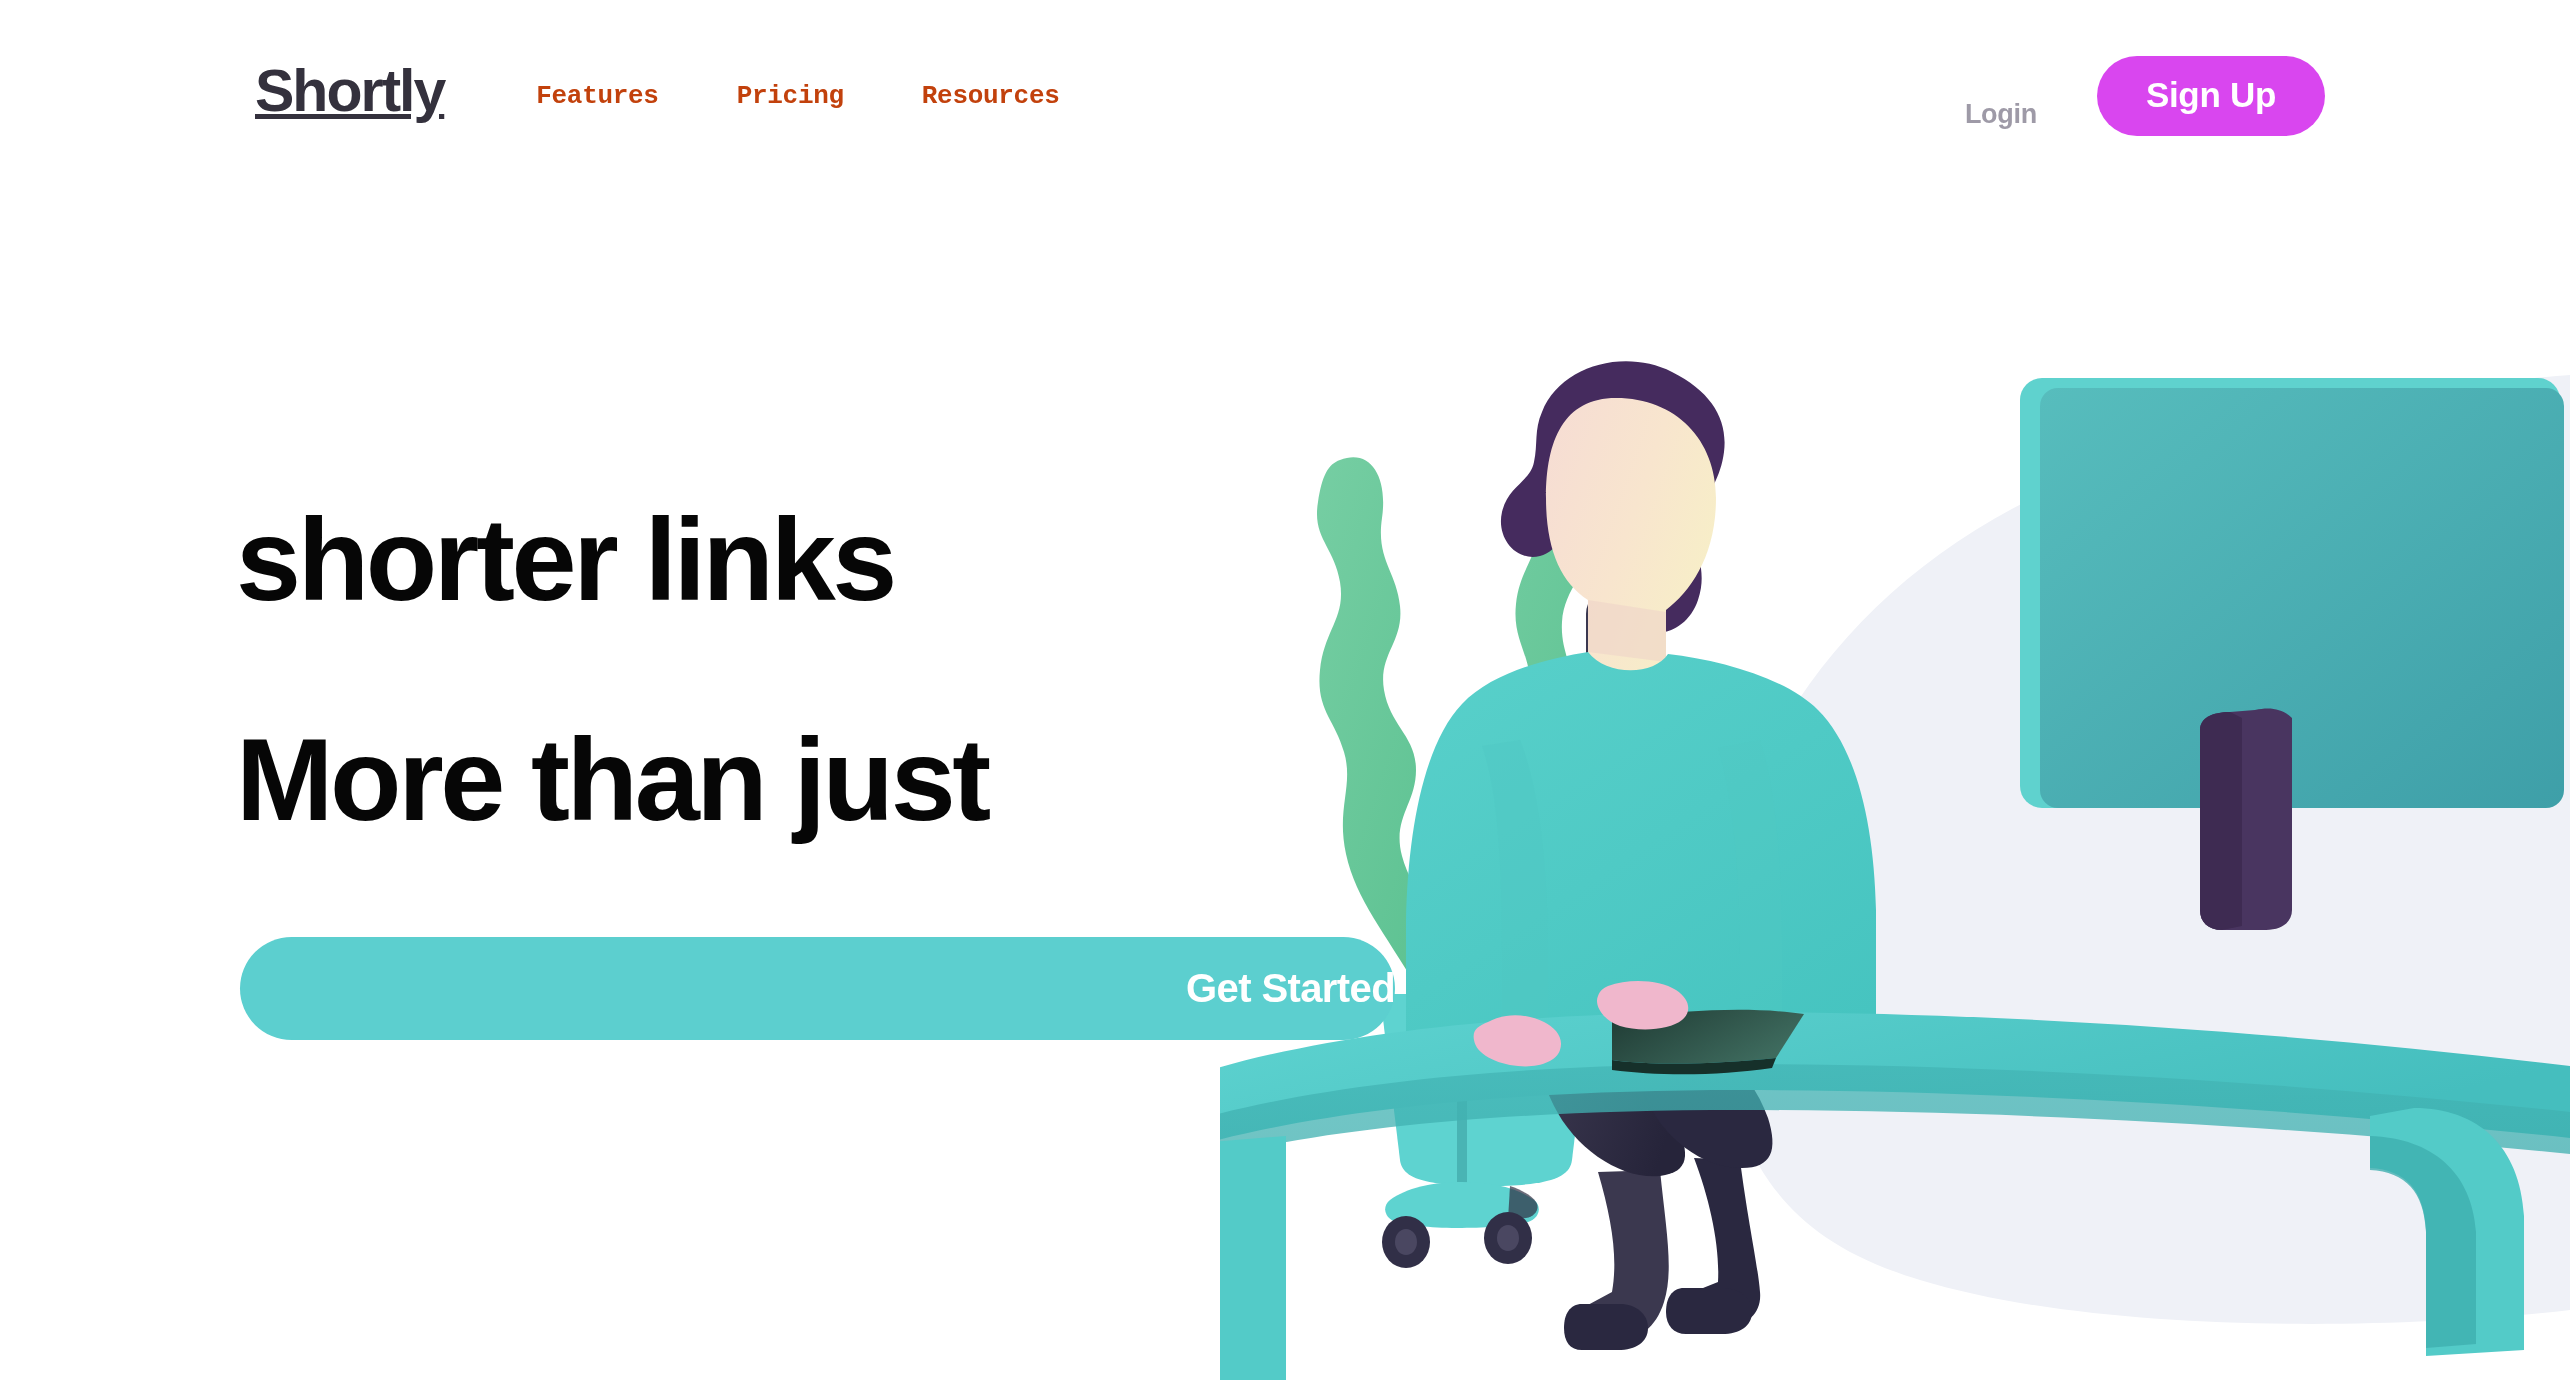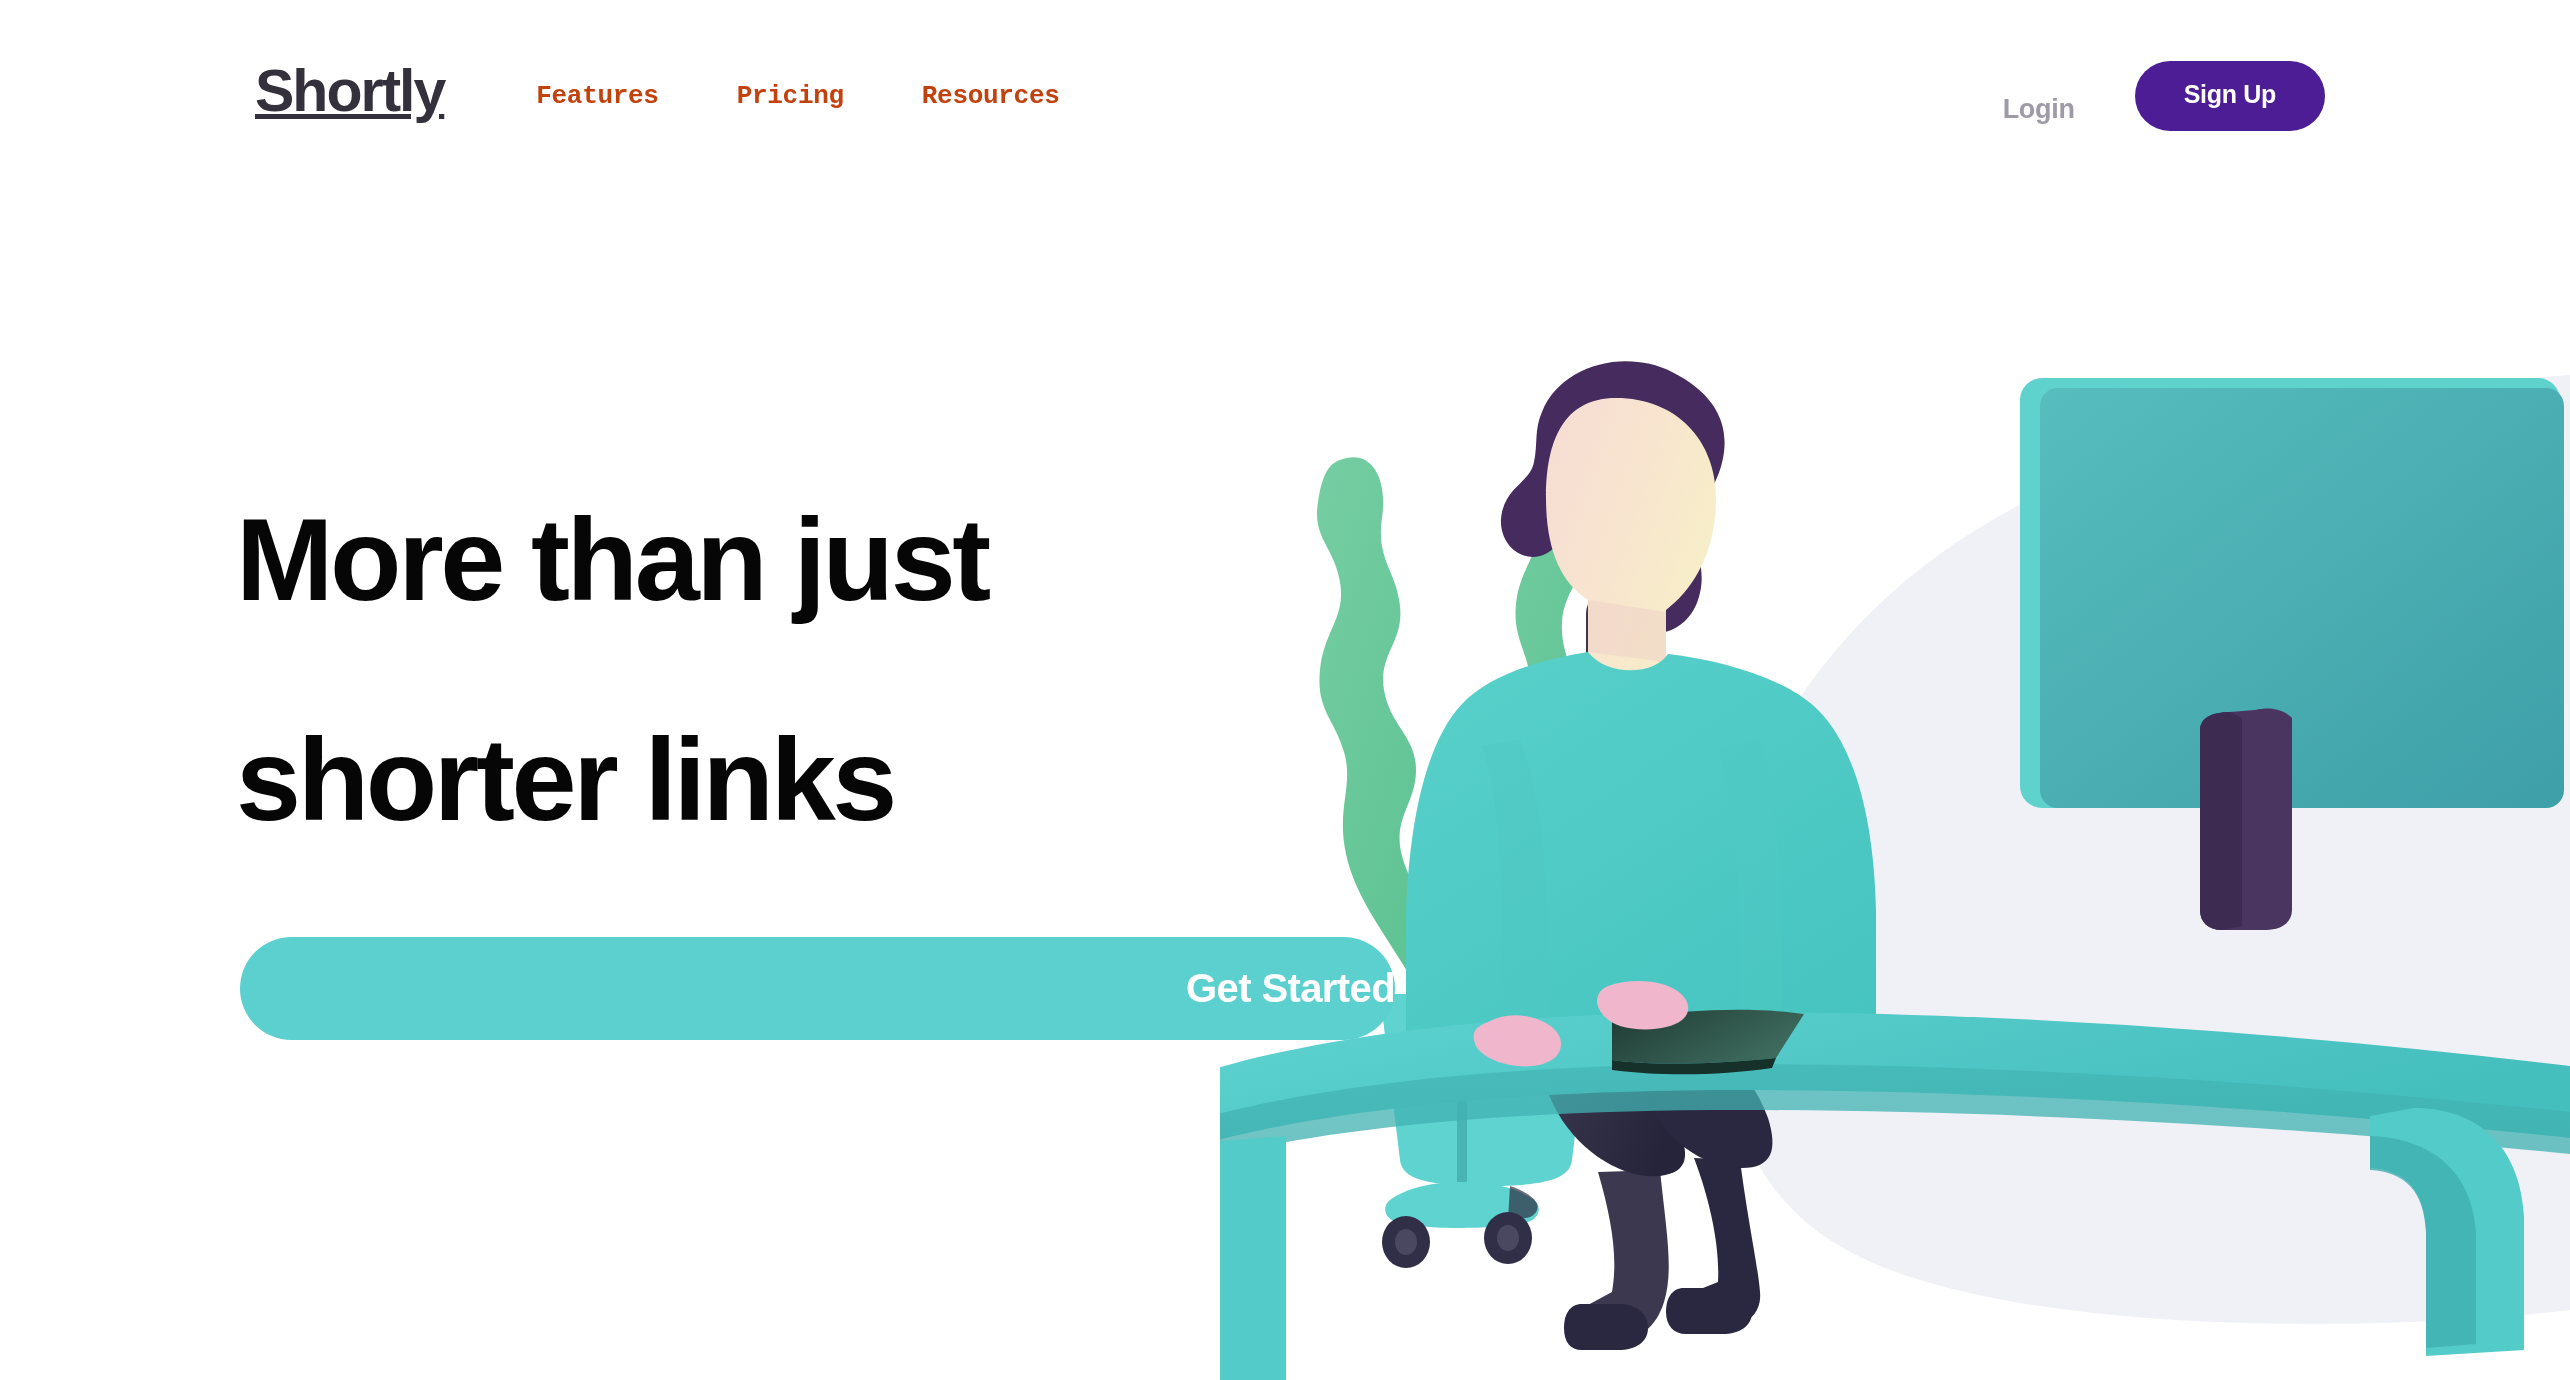--- a/index.html
+++ b/index.html
@@ -77,23 +77,23 @@
     font-weight: 700;
     color: #9E9AA7;
     letter-spacing: -0.3px;
     text-decoration: none;
     white-space: nowrap;
     cursor: pointer;
     padding: 6px 10px;
   }
 
   .signup-btn {
-    background: #4c1d95;
+    background: #d946ef;
     color: #ffffff;
-    font-size: 25px;
+    font-size: 35px;
     font-weight: 700;
     letter-spacing: -0.3px;
     border: none;
     border-radius: 1000px;
     padding: 21px 49px 24px;
     cursor: pointer;
     font-family: inherit;
     white-space: nowrap;
     line-height: 1;
   }
@@ -179,22 +179,22 @@
     <div class="nav-right">
       <a class="login-link" href="#">Login</a>
       <button class="signup-btn">Sign Up</button>
     </div>
 
   </header>
 
   <section class="hero">
 
     <h1 class="hero-title">
+      <span class="line">shorter links</span>
       <span class="line">More than just</span>
-      <span class="line">shorter links</span>
     </h1>
 
 
     <button class="get-started-btn">Get Started</button>
 
   </section>
 
   <div class="illustration">
     <svg viewBox="0 0 1350 1110" xmlns="http://www.w3.org/2000/svg" aria-hidden="true">
 

